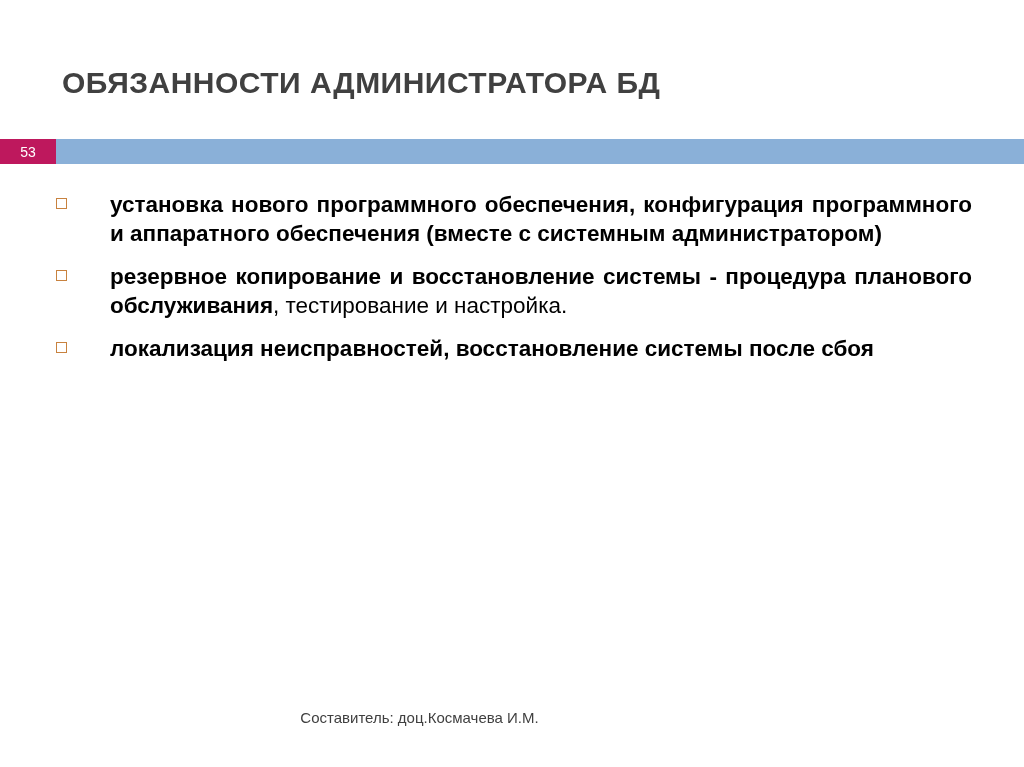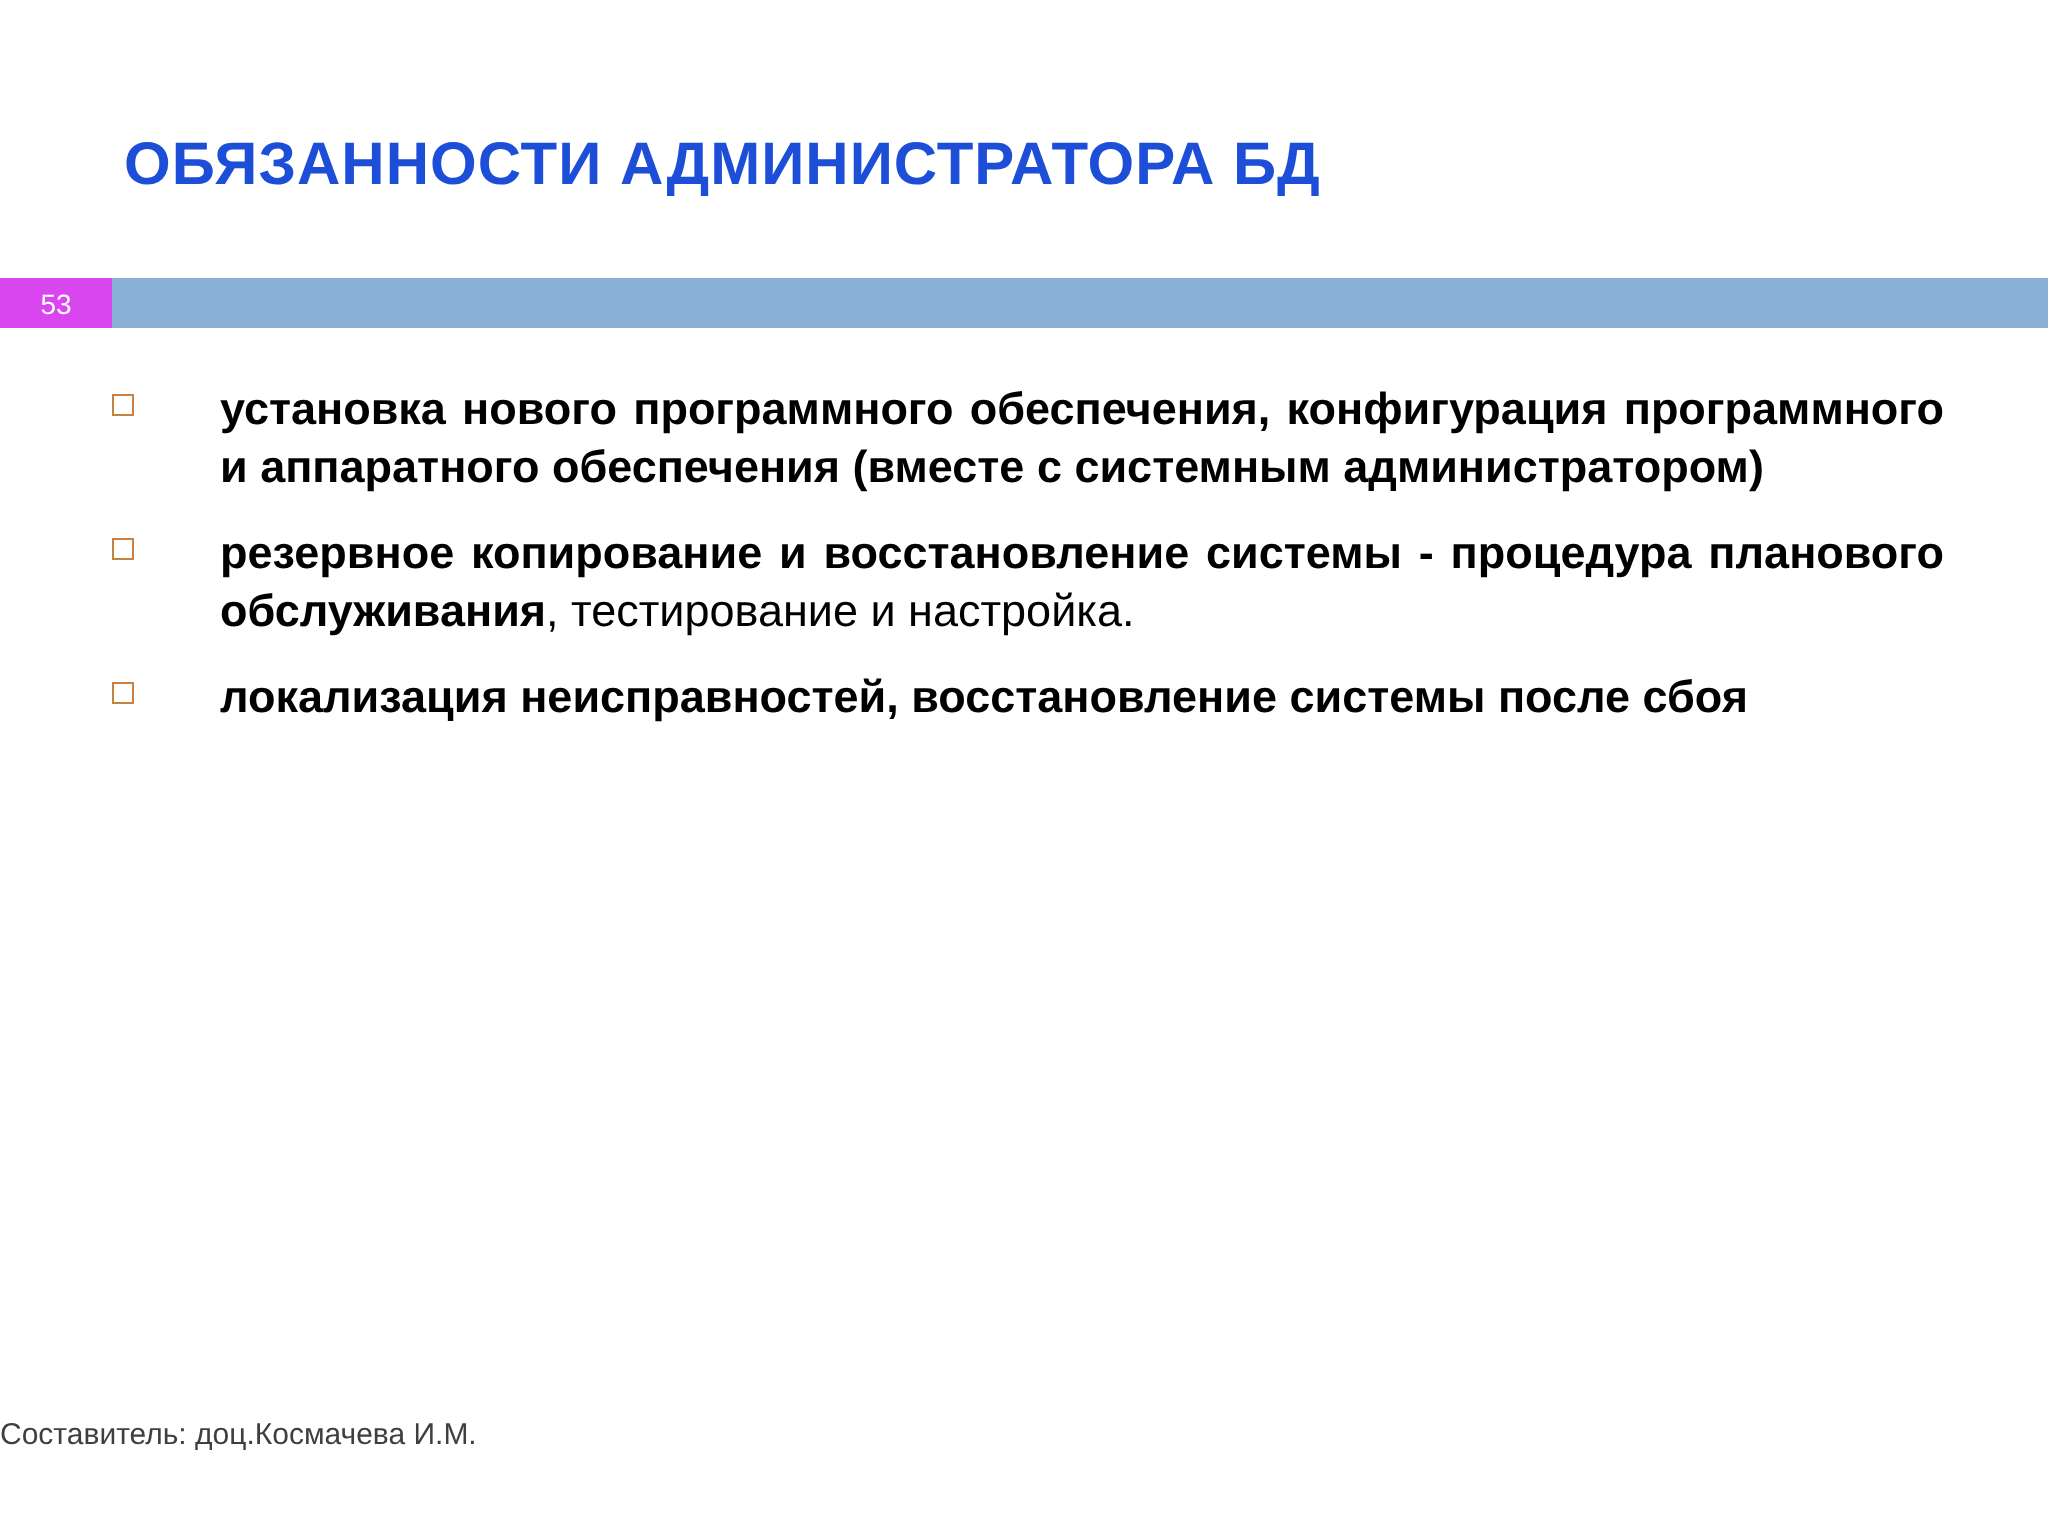--- a/index.html
+++ b/index.html
@@ -22,34 +22,34 @@
   }
 
   
   .title {
     position: absolute;
     left: 62px;
     top: 66px;
     width: 900px;
     font-size: 30px;
     font-weight: bold;
-    color: #1d4ed8;
+    color: #404040;
     letter-spacing: 0.5px;
     line-height: 1.1;
     white-space: nowrap;
   }
 
   
   .pagenum-box {
     position: absolute;
     left: 0;
     top: 139px;
     width: 56px;
     height: 25px;
-    background: #d946ef;
+    background: #be185d;
     color: #ffffff;
     font-size: 14px;
     display: flex;
     align-items: center;
     justify-content: center;
   }
   .header-bar {
     position: absolute;
     left: 56px;
     top: 139px;
@@ -102,21 +102,21 @@
   }
   
   .just-1 .bullet-text { text-align: justify; }
 
   
   .footer {
     position: absolute;
     left: 0;
     top: 709px;
     width: 839px;
-    text-align: left;
+    text-align: center;
     font-size: 15px;
     color: #3f3f3f;
   }
 </style>
 </head>
 <body>
 
 <div class="slide">
 
   <div class="title">ОБЯЗАННОСТИ АДМИНИСТРАТОРА БД</div>

